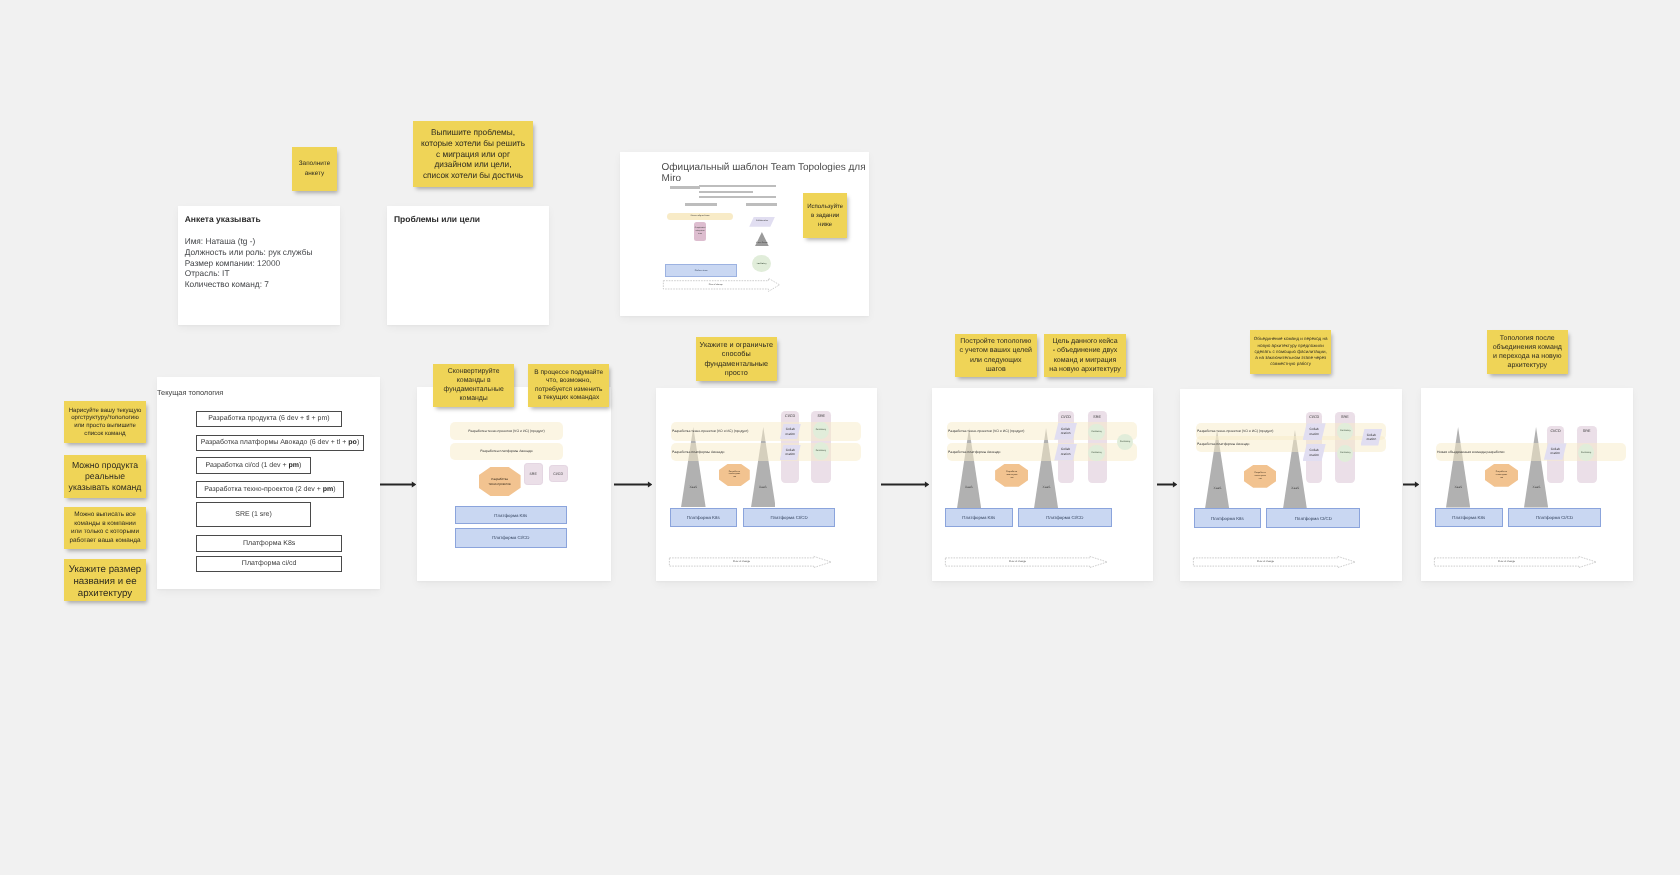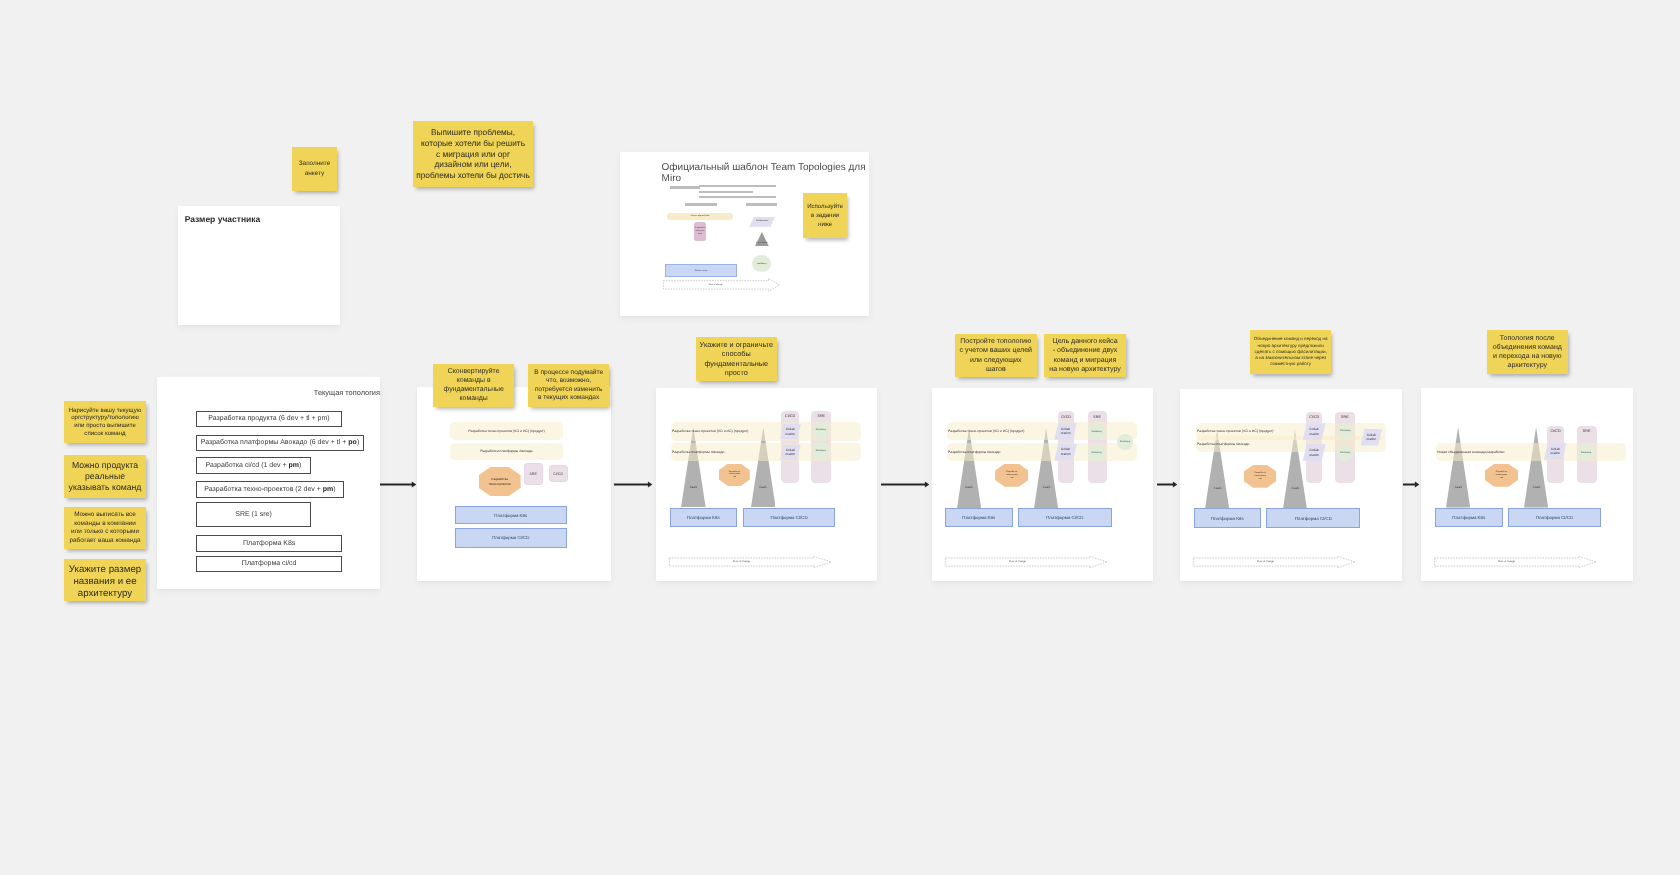--- a/index.html
+++ b/index.html
@@ -30,21 +30,21 @@
   #template-card .t{position:absolute;left:41.6px;top:10.2px;font-size:10px;color:#4a4a4a;}
   .greybar{position:absolute;background:#bdbdbd;}
   .tmpl-band{position:absolute;background:#f8ebc7;border-radius:5px;display:flex;align-items:center;justify-content:center;font-size:2.1px;color:#3b3b3b;}
   .tmpl-plat{position:absolute;background:#c9d7f2;border:.5px solid #9cb2e1;display:flex;align-items:center;justify-content:center;font-size:2.1px;color:#2b3c55;}
   .tmpl-sub{position:absolute;background:#ddbdcf;border-radius:2.5px;display:flex;align-items:center;justify-content:center;text-align:center;font-size:1.9px;color:#3b3b3b;line-height:1.5;}
 
   
   #topology-card{left:157px;top:377px;width:223px;height:212px;}
   #panel-fundamental .p-band{justify-content:center;}
   #panel-fundamental .p-band span{padding-left:0;}
-  #topology-card .t{position:absolute;width:100%;top:11px;text-align:right;font-size:7.4px;color:#3b3b3b;}
+  #topology-card .t{position:absolute;width:100%;top:11px;text-align:left;font-size:7.4px;color:#3b3b3b;}
   .teambox{position:absolute;left:36px;border:1px solid #4a4a4a;background:#fff;
            display:flex;align-items:center;justify-content:center;font-size:7px;color:#3b3b3b;
            box-sizing:border-box;white-space:nowrap;}
   .teambox b{font-weight:bold;color:#1f1f1f;}
 
   
   .p-band{position:absolute;background:rgba(247,236,200,.513);border-radius:5px;display:flex;align-items:center;}
   .p-band span{padding-left:1.2px;font-size:3.45px;color:#333;white-space:nowrap;}
   .p-tri{position:absolute;}
   .p-plat{position:absolute;background:#c9d7f2;border:.6px solid #8ba4dc;
@@ -70,27 +70,37 @@
 </head>
 <body>
 
 <div class="board">
 
   <div class="note" id="note-fill-form" style="left:292px;top:147px;width:45px;height:44px;font-size:6.4px;line-height:1.5;">
     <span><span>Заполните</span><br><span>анкету</span></span>
   </div>
 
   <div class="note" id="note-write-problems" style="left:413px;top:121px;width:120px;height:66px;font-size:8.3px;line-height:10.75px;">
-    <span><span>Выпишите проблемы,</span><br><span>которые хотели бы решить</span><br><span>с миграция или орг</span><br><span>дизайном или цели,</span><br><span>проблемы хотели бы достичь</span></span>
+    <span><span>Выпишите проблемы,</span><br><span>которые хотели бы решить</span><br><span>с миграция или орг</span><br><span>дизайном или цели,</span><br><span>список хотели бы достичь</span></span>
   </div>
 
   <div class="card" id="participant-card">
-    <div class="t">Размер участника</div>
-  </div>
-
+    <div class="t">Анкета указывать</div>
+    <div class="body">
+      <div>Имя: Наташа (tg -)</div>
+      <div>Должность или роль: рук службы</div>
+      <div>Размер компании: 12000</div>
+      <div>Отрасль: IT</div>
+      <div>Количество команд: 7</div>
+    </div>
+  </div>
+
+  <div class="card" id="problems-card">
+    <div class="t">Проблемы или цели</div>
+  </div>
 
   <div class="card" id="template-card">
     <div class="t">Официальный шаблон Team Topologies для Miro</div>
     <div class="greybar" style="left:50px;top:34px;width:30px;height:3.4px;"></div>
     <div class="greybar" style="left:79px;top:33px;width:77px;height:2.4px;"></div>
     <div class="greybar" style="left:79px;top:38.5px;width:54px;height:2.2px;"></div>
     <div class="greybar" style="left:79px;top:44px;width:77px;height:2.2px;"></div>
     <div class="greybar" style="left:65px;top:50.5px;width:32px;height:3px;"></div>
     <div class="greybar" style="left:126px;top:50.5px;width:31px;height:3px;"></div>
 

